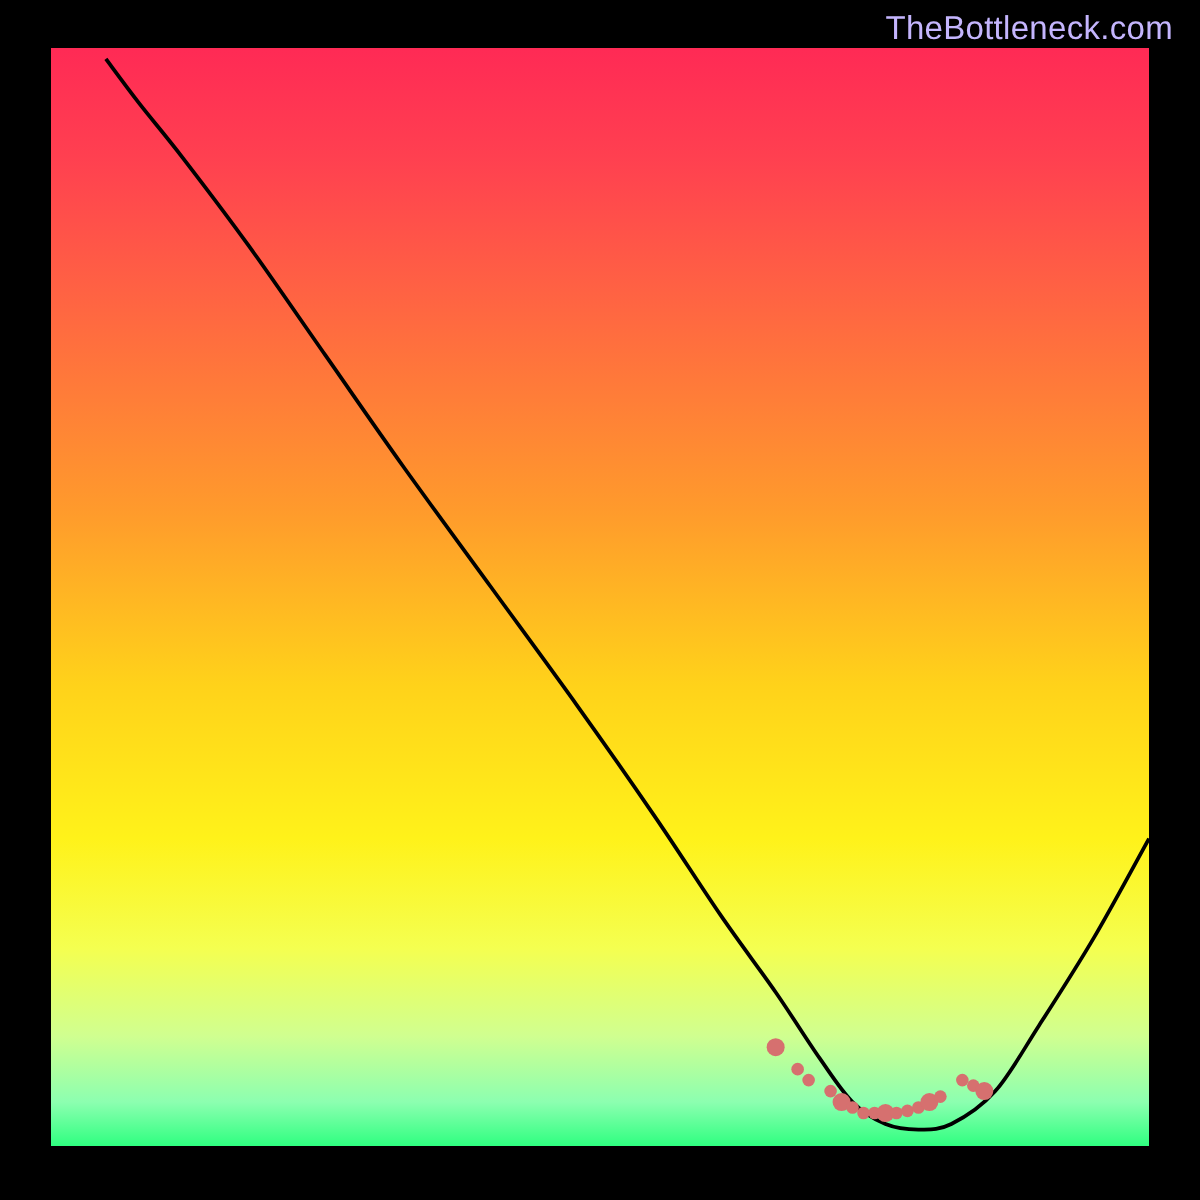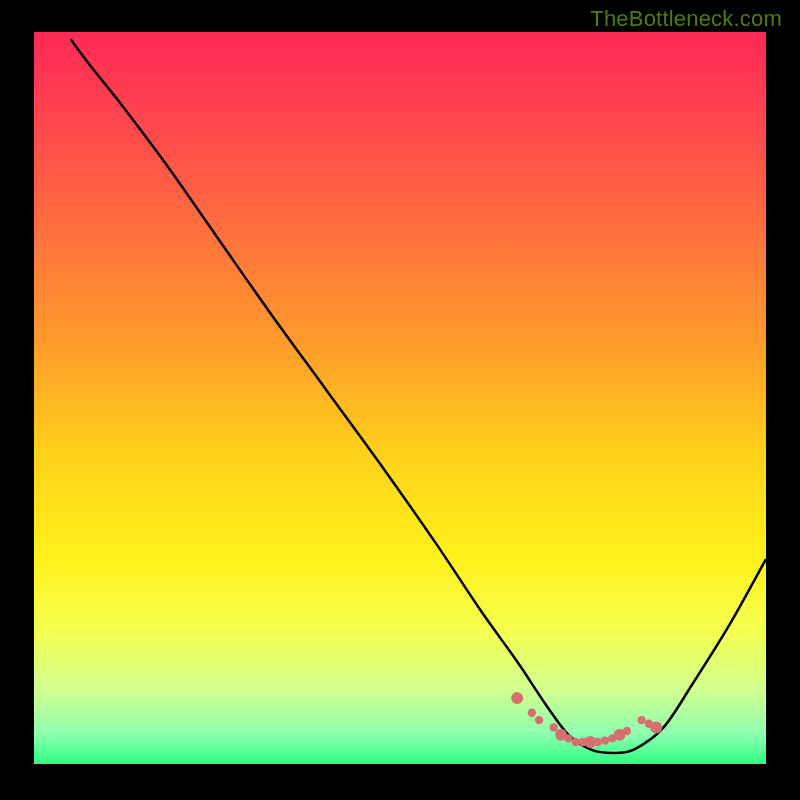--- a/index.html
+++ b/index.html
@@ -8,21 +8,21 @@
     height: 800px;
     background: #000;
     position: relative;
     font-family: Arial, sans-serif;
   }
   .watermark {
     position: absolute;
     top: 6px;
     right: 18px;
     font-size: 22px;
-    color: #4d7c0f;
+    color: #c4b5fd;
     font-weight: 500;
     letter-spacing: 0.2px;
     z-index: 10;
     text-align: center;
   }
   .plot-frame {
     position: absolute;
     left: 34px;
     top: 32px;
     width: 732px;

